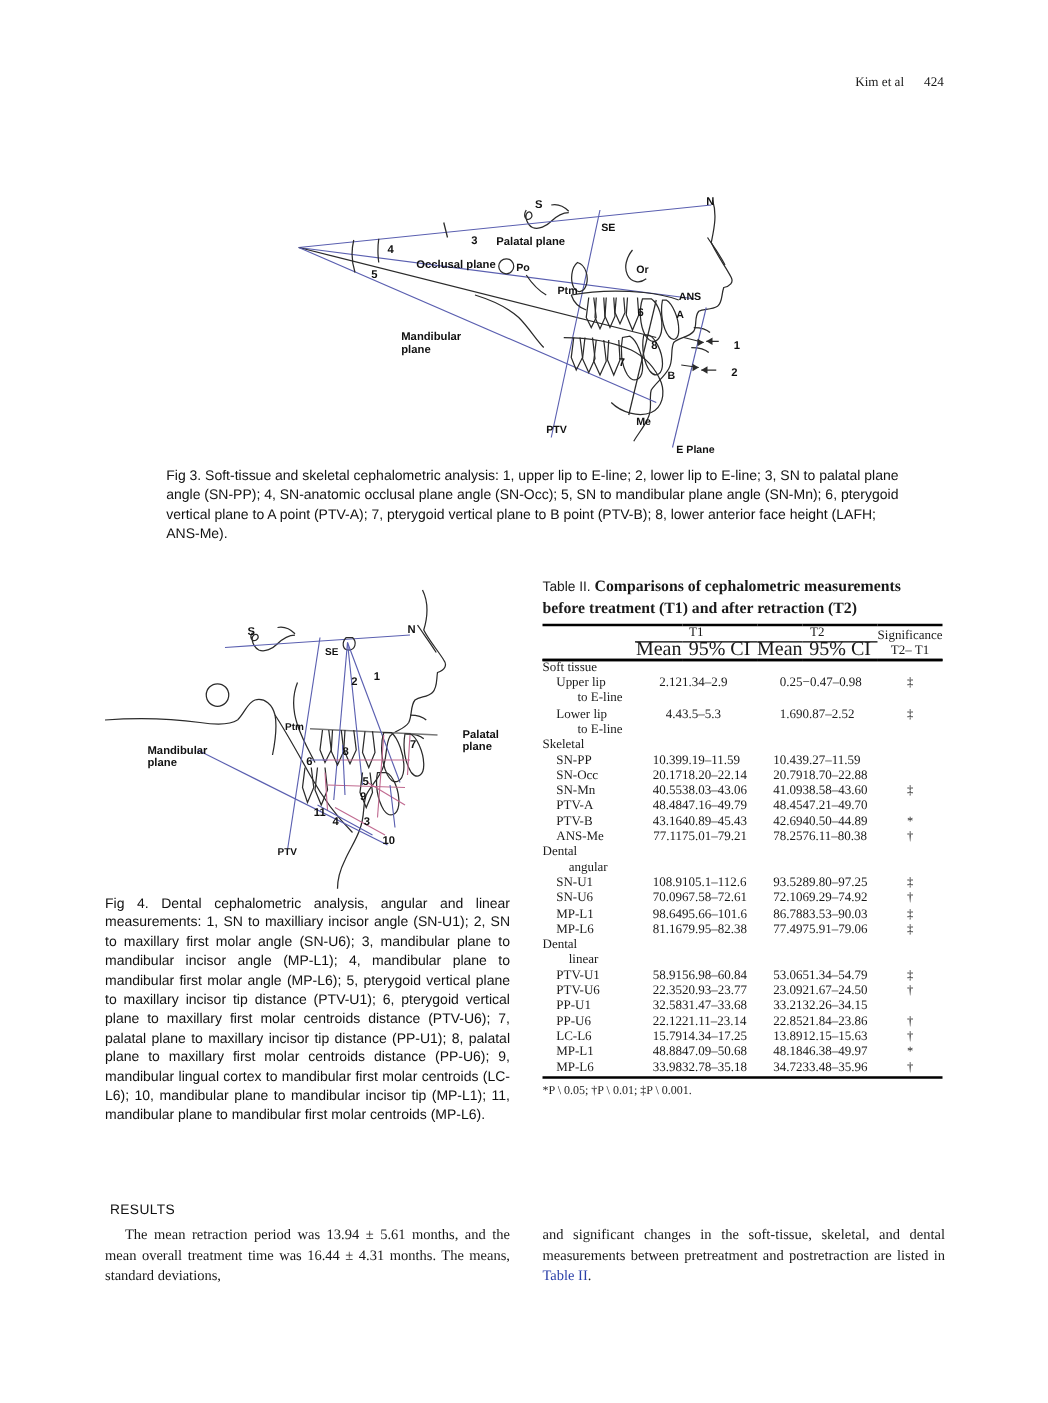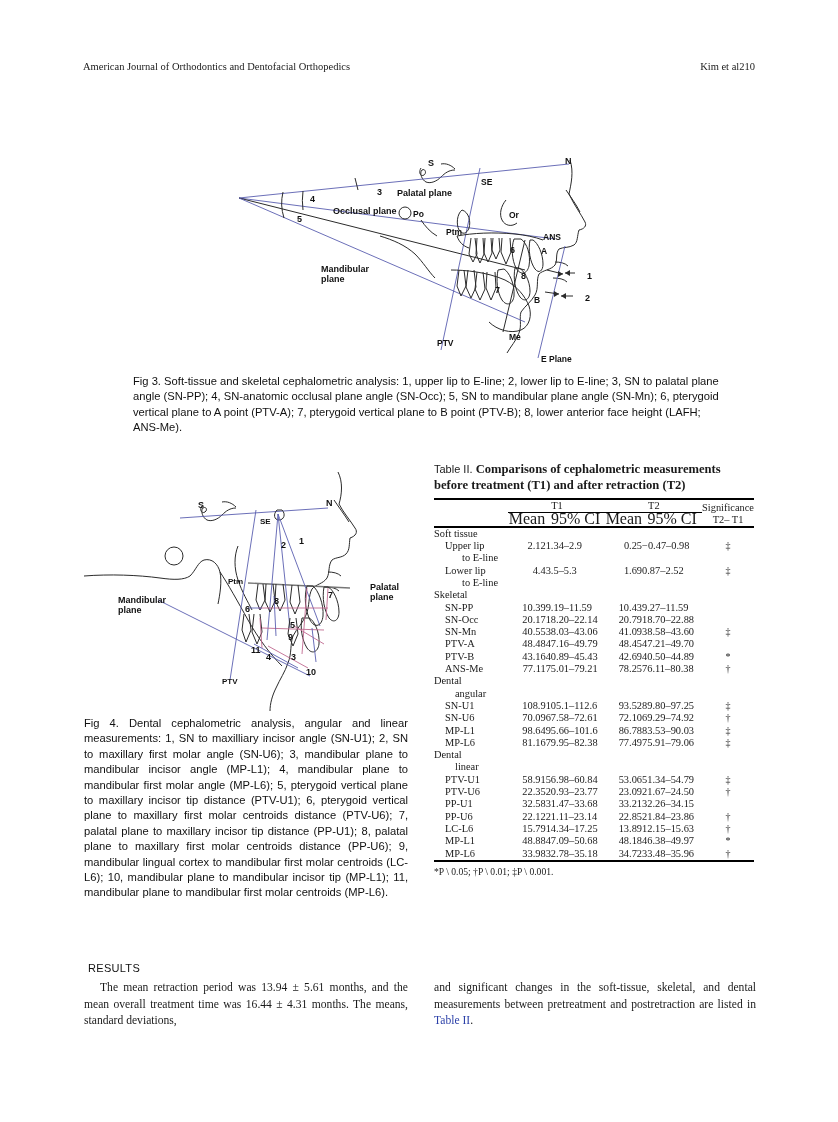--- a/index.html
+++ b/index.html
@@ -30,21 +30,21 @@
     font-size: 10.5px;
     line-height: 14.5px;
   }
   .runhead .left {
     float: left;
   }
   .runhead .right {
     float: right;
     white-space: nowrap;
   }
-  .runhead .right .authors { }
+  .runhead .right .authors { margin-right: 16px; }
   .runhead .line2 {
     clear: both;
     padding-top: 1px;
   }
 
   
   .fig3-wrap {
     position: absolute;
     left: 225px;
     top: 150px;
@@ -227,23 +227,22 @@
   .stroke-b { fill: none; stroke: #5a5fb0; stroke-width: 0.9; }
   .stroke-p { fill: none; stroke: #c06a90; stroke-width: 0.9; }
   .stroke-g { fill: none; stroke: #777; stroke-width: 1.4; }
 </style>
 </head>
 <body>
 
 <div class="page">
 
   <div class="runhead">
-    <span class="left">American Journal of Orthodontics and Dentofacial Orthopedics</span>
     <span class="right">
-      <span class="authors">Kim et al</span><span>210</span>
+      <span class="authors">Kim et al</span><span>424</span>
     </span>
   </div>
 
   <div class="fig3-wrap">
     <svg width="380" height="220" viewBox="0 0 380 220">
 
       <path class="stroke-k" d="M345,10 C349,22 346,34 344,44 C349,55 356,64 360,72 C362,76 359,79 354,80 C352,86 353,92 349,95 C344,98 338,97 334,99 C330,104 333,110 330,115 C326,120 318,120 314,124 C311,130 314,138 310,145 C306,152 300,156 296,162 C294,168 297,175 294,183 C291,191 286,196 282,203"></path>
 
       <path class="stroke-k" d="M341,40 C345,46 351,54 355,62"></path>
       <path class="stroke-k" d="M330,112 C335,112 340,113 343,116"></path>

